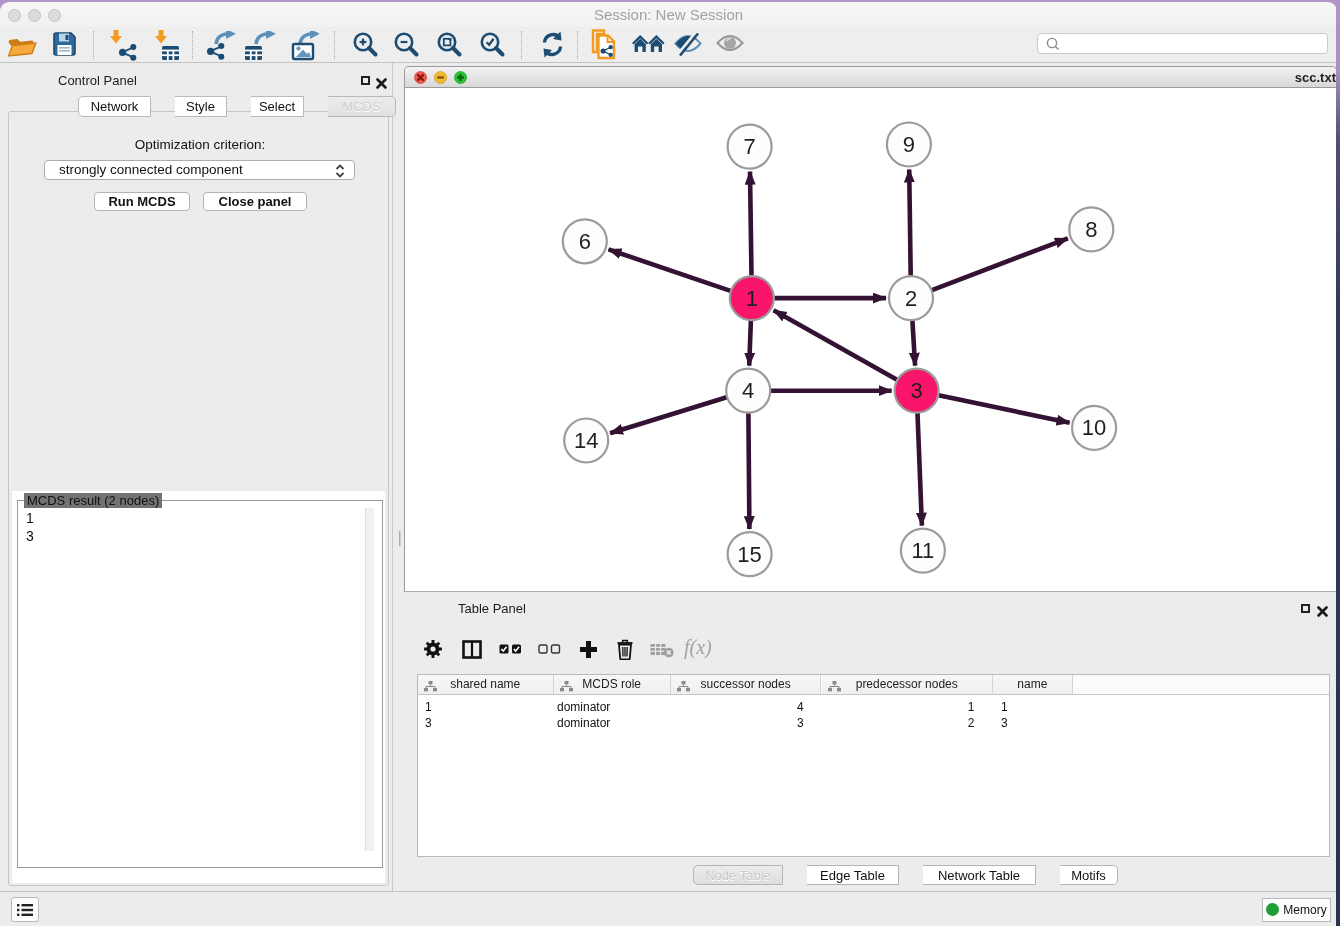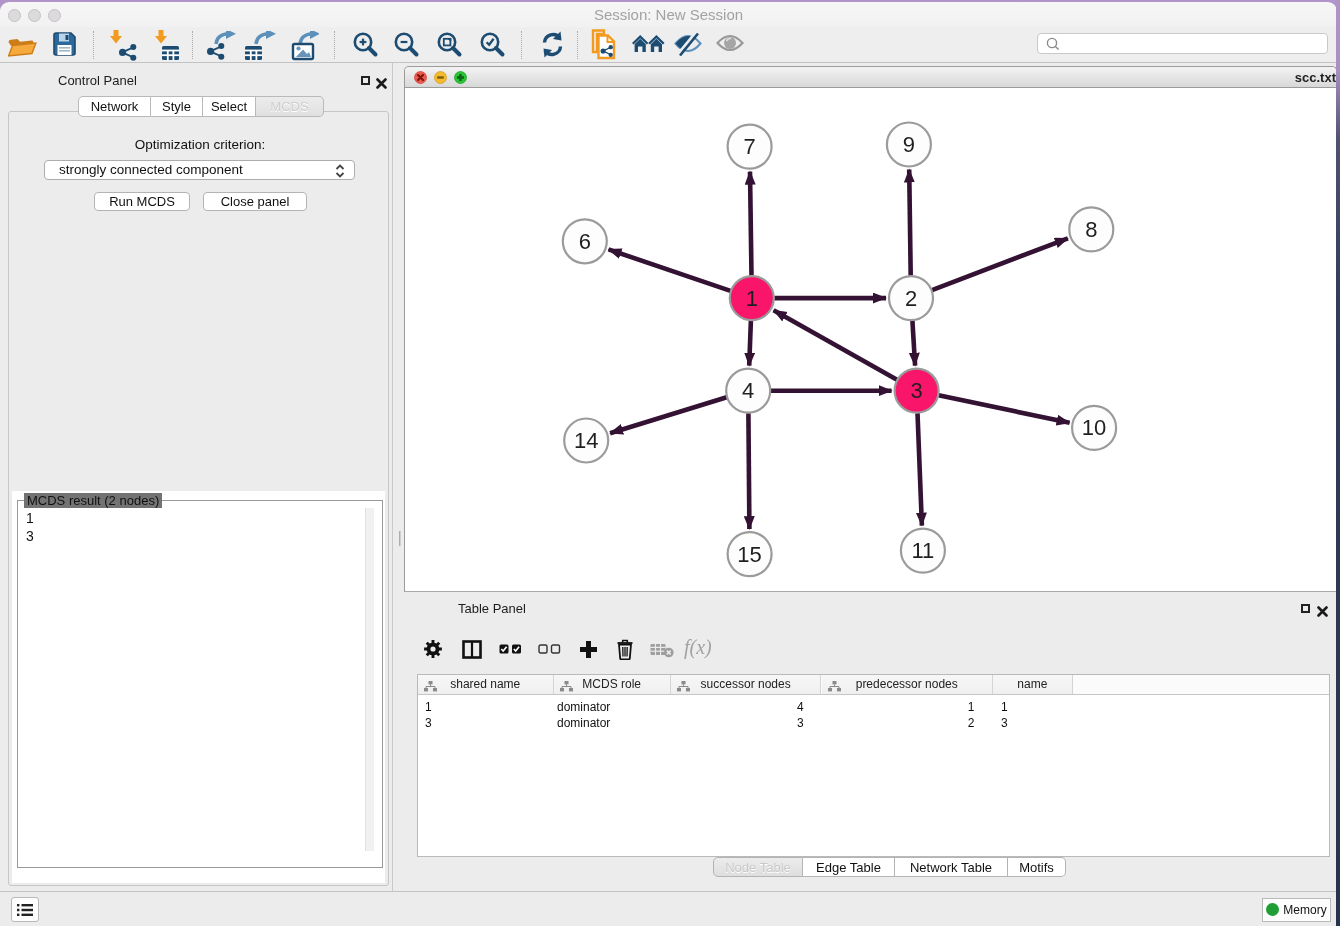--- a/index.html
+++ b/index.html
@@ -16,31 +16,31 @@
 
 #toolbar{left:0;top:27px;width:1337px;height:36px;background:#efeeef;border-bottom:1px solid #c3c3c3;}
 .sep{position:absolute;top:4px;height:28px;width:0;border-left:1px dotted #ababab;}
 .ticon{position:absolute;}
 #searchbox{position:absolute;left:1037px;top:6px;width:291px;height:21px;background:#fff;border:1px solid #c9c9c9;border-radius:4px;}
 
 #cpanel{left:0;top:63px;width:393px;height:828px;background:#ececec;border-right:1px solid #c9c9c9;}
 .paneltitle{position:absolute;font-size:13px;color:#1d1d1d;margin-left:43px;}
 .floaticon{position:absolute;width:9px;height:9px;border:2px solid #222;}
 
-.tabstrip{position:absolute;display:flex;font-size:13px;}
+.tabstrip{position:absolute;display:flex;font-size:13px;gap:24px;}
 .tab{height:21px;line-height:20px;text-align:center;background:#fff;border:1px solid #b9b9b9;border-left:none;color:#111;}
 .tab.first{border-left:1px solid #b9b9b9;border-radius:5px 0 0 5px;}
 .tab.sel{background:linear-gradient(#ececec,#e0e0e0);color:#cfcfcf;text-shadow:0 1px 0 #fff;border-radius:0 5px 5px 0;}
 #tcpane{left:8px;top:48px;width:381px;height:775px;border:1px solid #c6c6c6;border-radius:3px;}
 #mcdsbox{left:12px;top:428px;width:373px;height:392px;background:#fff;}
 #fieldset{position:absolute;left:5px;top:9px;width:366px;height:368px;border:1px solid #9a9a9a;}
 #legend{position:absolute;left:6px;top:-8px;background:#737373;padding:0 3px;font-size:13px;color:#111;}
 #sbtrack{position:absolute;right:11px;top:17px;width:9px;height:343px;background:#f1f1f1;border-left:1px solid #e0e0e0;}
 
-.btn{position:absolute;background:#fff;border:1px solid #b4b4b4;border-radius:4px;font-size:13px;color:#111;text-align:center;}
+.btn{position:absolute;background:#fff;border:1px solid #b4b4b4;border-radius:4px;font-size:13px;color:#111;text-align:center;font-weight:bold;}
 
 #netwin{left:404px;top:66px;width:933px;height:526px;border:1px solid #9b9b9b;border-bottom:1px solid #aaa;border-radius:5px 5px 0 0;background:#fff;z-index:5;}
 #nettitle{position:absolute;left:0;top:0;width:100%;height:21px;background:linear-gradient(#f3f3f3,#d8d8d8);border-bottom:1px solid #9b9b9b;border-radius:5px 5px 0 0;}
 #nettitle .t{position:absolute;width:100%;text-align:right;top:3px;font-size:13px;color:#222;font-weight:bold;}
 .mac{position:absolute;top:3px;width:13px;height:13px;border-radius:50%;}
 
 #tpanel{left:396px;top:592px;width:941px;height:299px;background:#ececec;}
 #ttable{position:absolute;left:21px;top:82px;width:913px;height:183px;background:#fff;border:1px solid #b9b9b9;}
 .th{position:absolute;top:0;height:19px;background:linear-gradient(#f7f7f7,#efefef);border-right:1px solid #d4d4d4;font-size:12px;color:#222;text-align:center;line-height:19px;}
 #thead{position:absolute;left:0;top:0;width:100%;height:20px;border-bottom:1px solid #c6c6c6;background:#fbfbfb;}
@@ -411,21 +411,21 @@
         <div class="td" style="left:139px;top:24px;">dominator</div>
         <div class="td" style="left:252.8px;top:24px;width:133px;text-align:right;">4</div>
         <div class="td" style="left:403.5px;top:24px;width:153px;text-align:right;">1</div>
         <div class="td" style="left:583px;top:24px;">1</div>
         <div class="td" style="left:7px;top:40px;">3</div>
         <div class="td" style="left:139px;top:40px;">dominator</div>
         <div class="td" style="left:252.8px;top:40px;width:133px;text-align:right;">3</div>
         <div class="td" style="left:403.5px;top:40px;width:153px;text-align:right;">2</div>
         <div class="td" style="left:583px;top:40px;">3</div>
  </div>
- <div class="tabstrip" style="left:297px;top:265px;margin-left:20px;">
+ <div class="tabstrip" style="left:297px;top:273px;">
   <div class="seg first sel" style="width:90px;">Node Table</div>
   <div class="seg" style="width:92px;">Edge Table</div>
   <div class="seg" style="width:113px;">Network Table</div>
   <div class="seg last" style="width:58px;">Motifs</div>
  </div>
 </div>
 <div class="abs" id="statusbar">
  <div id="listBtn">
         <div style="position:absolute;left:5px;top:5px;"><svg width="16" height="14" viewBox="0 0 16 14">
             <g fill="#222">

